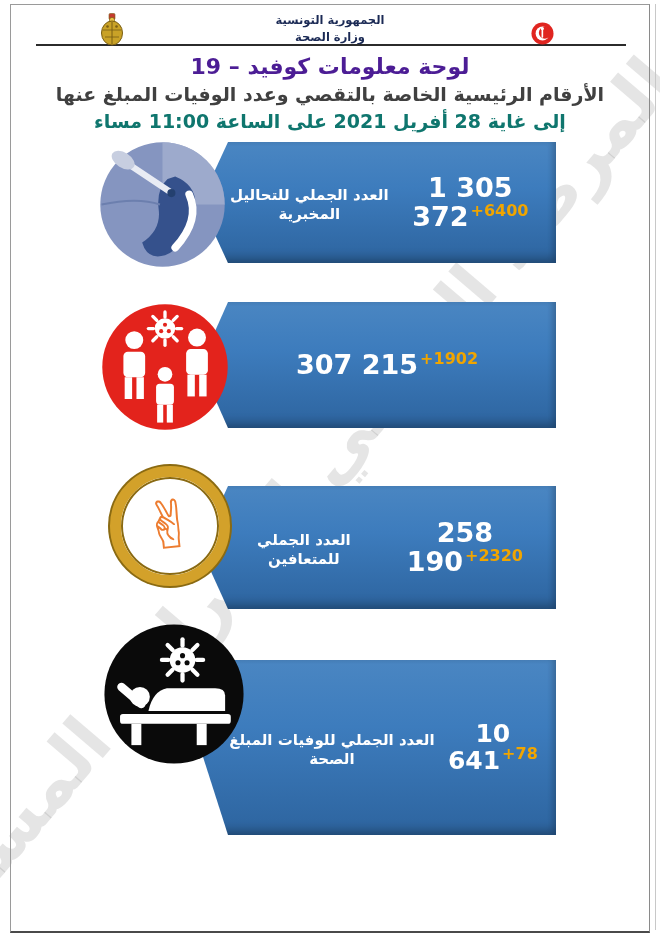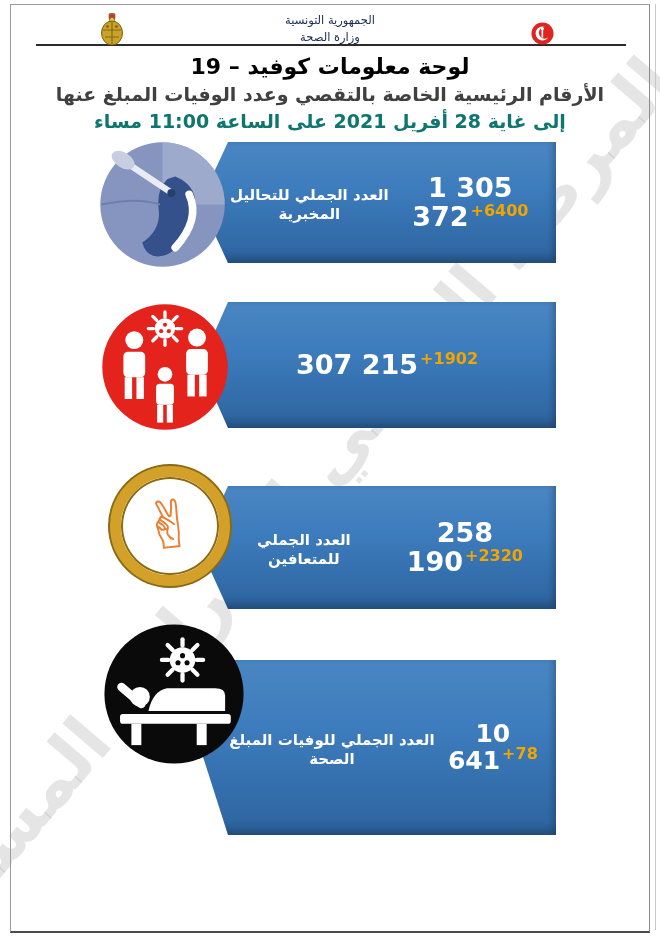--- a/index.html
+++ b/index.html
@@ -11,28 +11,28 @@
   .frame2{position:absolute;left:655px;top:4px;width:1px;height:926px;background:#c8c8c8;}
 
   
   .watermark{position:absolute;left:-165px;top:408px;width:1000px;text-align:center;
              transform:rotate(-49.5deg);direction:rtl;white-space:nowrap;
              font-size:70px;font-weight:bold;letter-spacing:4px;
              color:rgba(125,125,125,0.20);pointer-events:none;}
 
   
   .hdr-center{position:absolute;left:0;top:12px;width:660px;text-align:center;
-              color:#1b2a55;font-weight:normal;font-size:11.5px;line-height:1.45;}
+              color:#1b2a55;font-weight:bold;font-size:11.5px;line-height:1.45;}
   .hdr-rule{position:absolute;left:36px;top:44px;width:590px;height:2px;background:#2b2b2b;}
   .emblem{position:absolute;left:100px;top:13px;width:24px;height:33px;}
   .moh-logo{position:absolute;left:531px;top:22px;width:23px;height:23px;}
 
   
   .t1{position:absolute;left:0;top:54px;width:660px;text-align:center;
-      color:#000000;font-weight:bold;font-size:22px;}
+      color:#4c1d95;font-weight:bold;font-size:22px;}
   .t2{position:absolute;left:0;top:83px;width:660px;text-align:center;
       color:#404040;font-weight:bold;font-size:19px;}
   .t3{position:absolute;left:0;top:110px;width:660px;text-align:center;
       color:#0f766e;font-weight:bold;font-size:19px;}
 
   
   .card{position:absolute;left:200px;width:356px;box-sizing:border-box;
         background:linear-gradient(180deg,#4A86C2 0%,#3D7CBD 38%,#2D649F 100%);
         clip-path:polygon(28px 0,100% 0,100% 100%,28px 100%,0 50%);
         box-shadow:inset 0 -6px 8px rgba(0,0,0,.22), inset -4px 0 5px rgba(0,0,0,.10);

